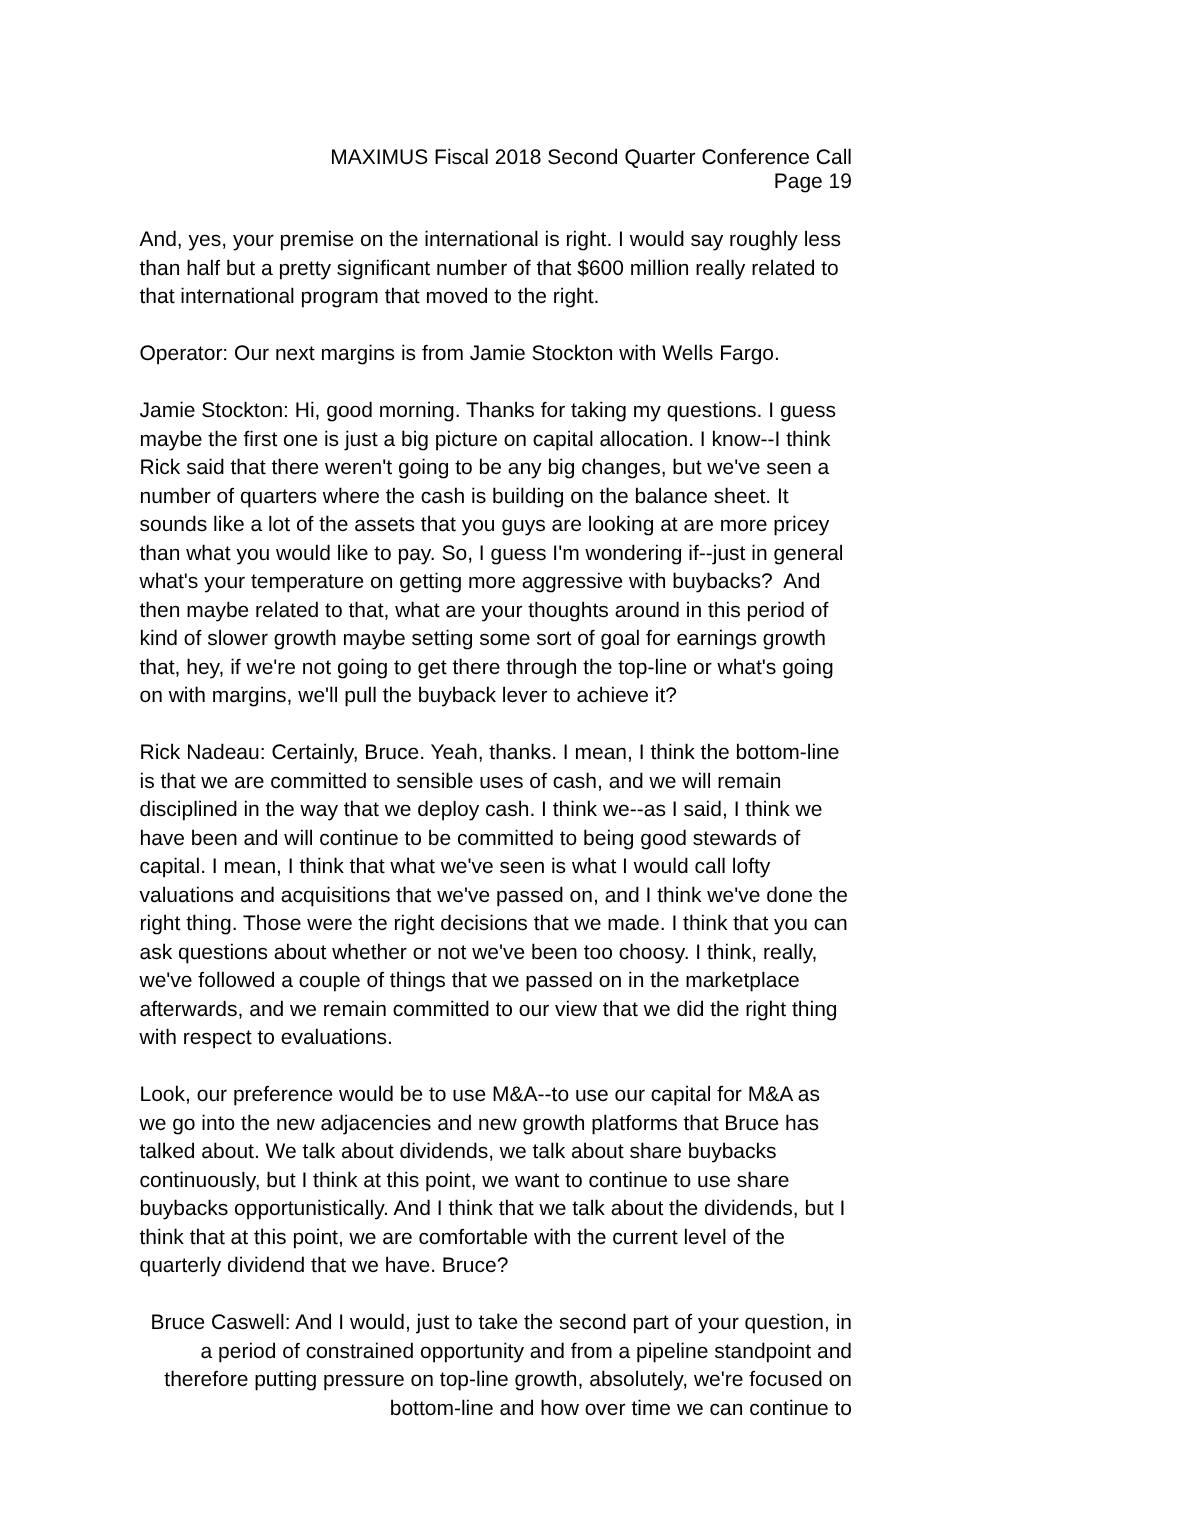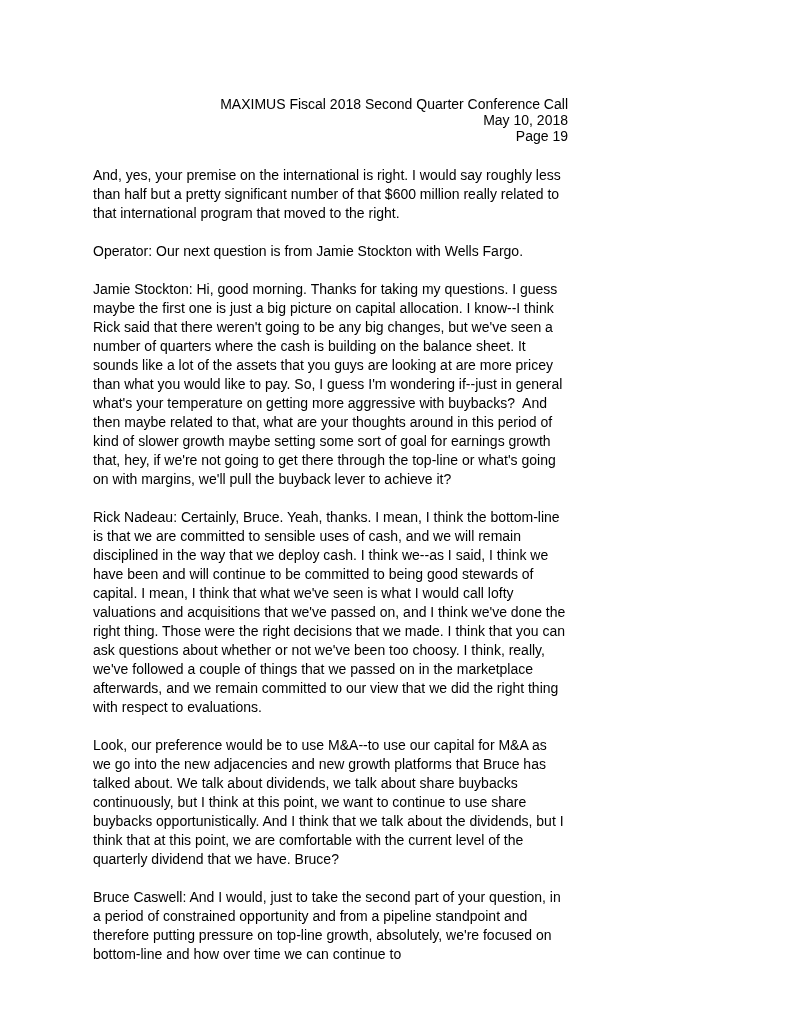--- a/index.html
+++ b/index.html
@@ -33,35 +33,35 @@
   }
   .doc-body p.para {
     font-size: 14px;
     line-height: 19px;
     margin-bottom: 19px;
     white-space: pre-wrap;
     text-align: left;
   }
   .doc-body p.para:last-child {
     margin-bottom: 0;
+    text-align: right;
   }
 </style>
 </head>
 <body>
 
 <div class="page">
 
   <header class="doc-header">
     <div>MAXIMUS Fiscal 2018 Second Quarter Conference Call</div>
-    <div>May 10, 2018</div>
     <div>Page 19</div>
   </header>
 
   <main class="doc-body">
     <p class="para">And, yes, your premise on the international is right. I would say roughly less than half but a pretty significant number of that $600 million really related to that international program that moved to the right.</p>
-    <p class="para">Operator: Our next question is from Jamie Stockton with Wells Fargo.</p>
+    <p class="para">Operator: Our next margins is from Jamie Stockton with Wells Fargo.</p>
     <p class="para">Jamie Stockton: Hi, good morning. Thanks for taking my questions. I guess maybe the first one is just a big picture on capital allocation. I know--I think Rick said that there weren't going to be any big changes, but we've seen a number of quarters where the cash is building on the balance sheet. It sounds like a lot of the assets that you guys are looking at are more pricey than what you would like to pay. So, I guess I'm wondering if--just in general what's your temperature on getting more aggressive with buybacks?  And then maybe related to that, what are your thoughts around in this period of kind of slower growth maybe setting some sort of goal for earnings growth that, hey, if we're not going to get there through the top-line or what's going on with margins, we'll pull the buyback lever to achieve it?</p>
     <p class="para">Rick Nadeau: Certainly, Bruce. Yeah, thanks. I mean, I think the bottom-line is that we are committed to sensible uses of cash, and we will remain disciplined in the way that we deploy cash. I think we--as I said, I think we have been and will continue to be committed to being good stewards of capital. I mean, I think that what we've seen is what I would call lofty valuations and acquisitions that we've passed on, and I think we've done the right thing. Those were the right decisions that we made. I think that you can ask questions about whether or not we've been too choosy. I think, really, we've followed a couple of things that we passed on in the marketplace afterwards, and we remain committed to our view that we did the right thing with respect to evaluations.</p>
     <p class="para">Look, our preference would be to use M&amp;A--to use our capital for M&amp;A as we go into the new adjacencies and new growth platforms that Bruce has talked about. We talk about dividends, we talk about share buybacks continuously, but I think at this point, we want to continue to use share buybacks opportunistically. And I think that we talk about the dividends, but I think that at this point, we are comfortable with the current level of the quarterly dividend that we have. Bruce?</p>
     <p class="para">Bruce Caswell: And I would, just to take the second part of your question, in a period of constrained opportunity and from a pipeline standpoint and therefore putting pressure on top-line growth, absolutely, we're focused on bottom-line and how over time we can continue to</p>
   </main>
 
 </div>
 
 </body></html>

